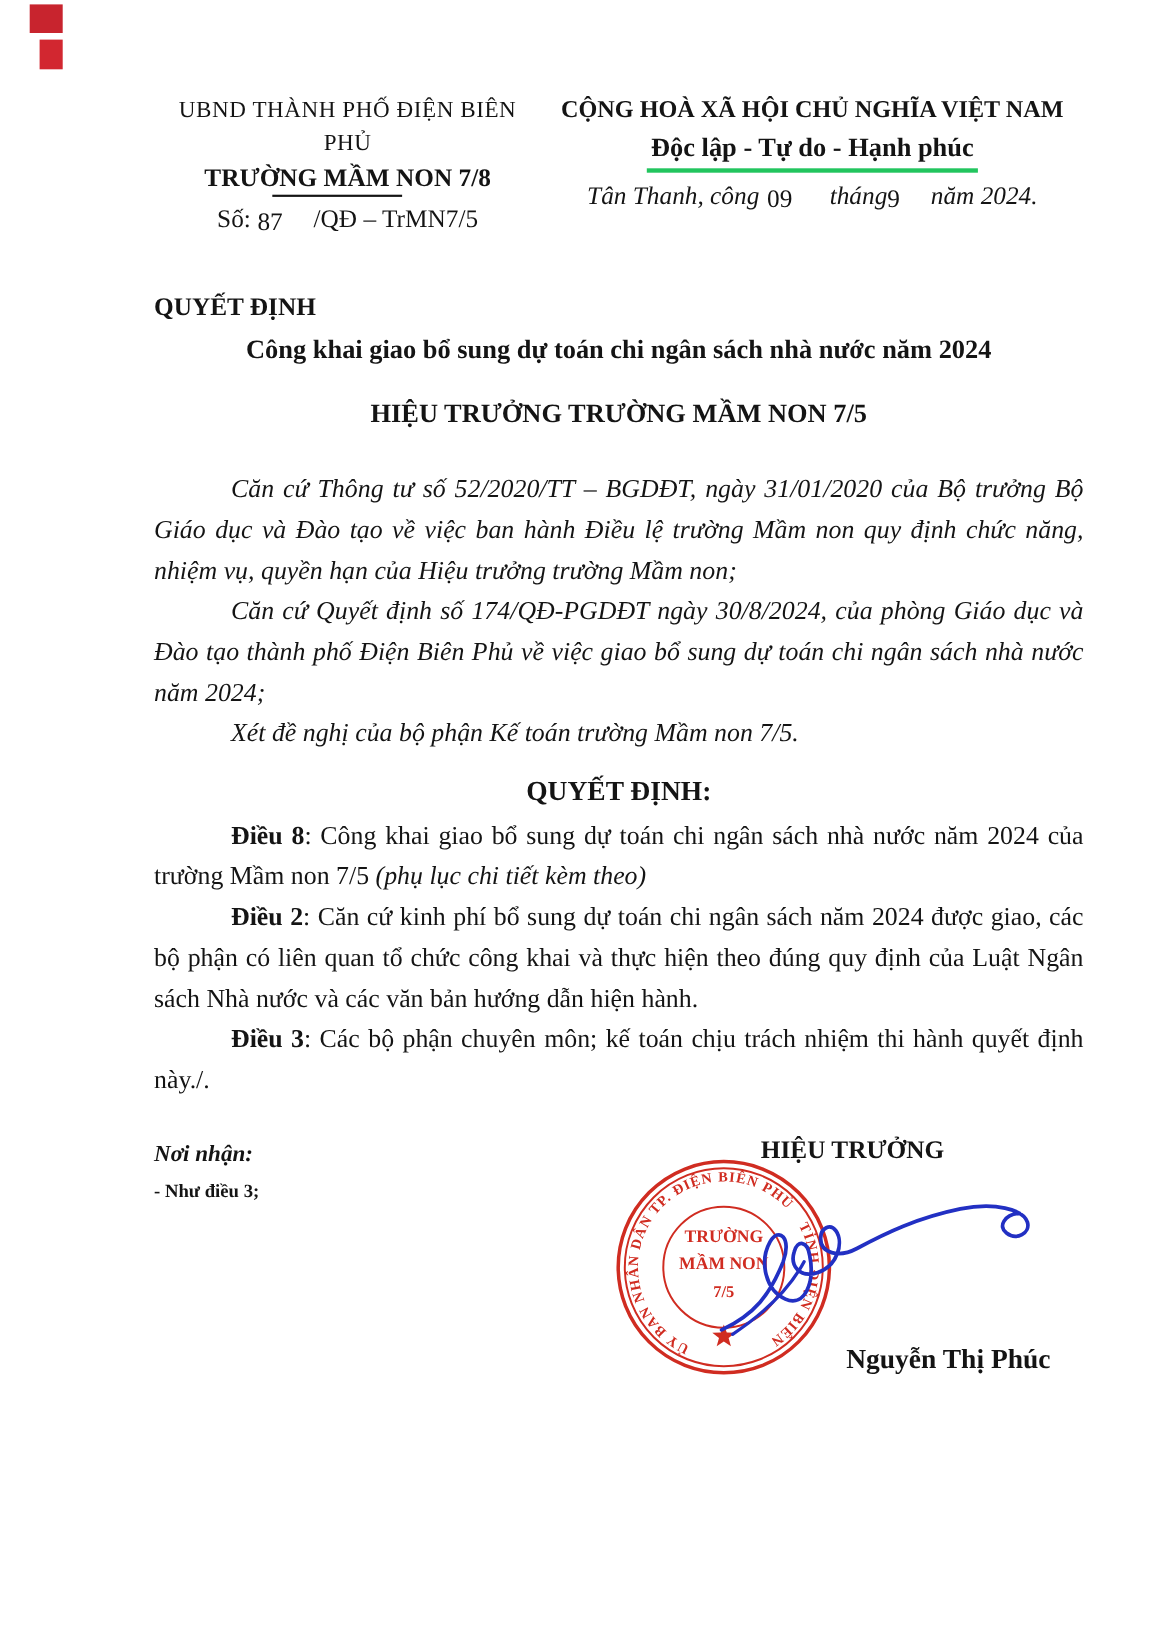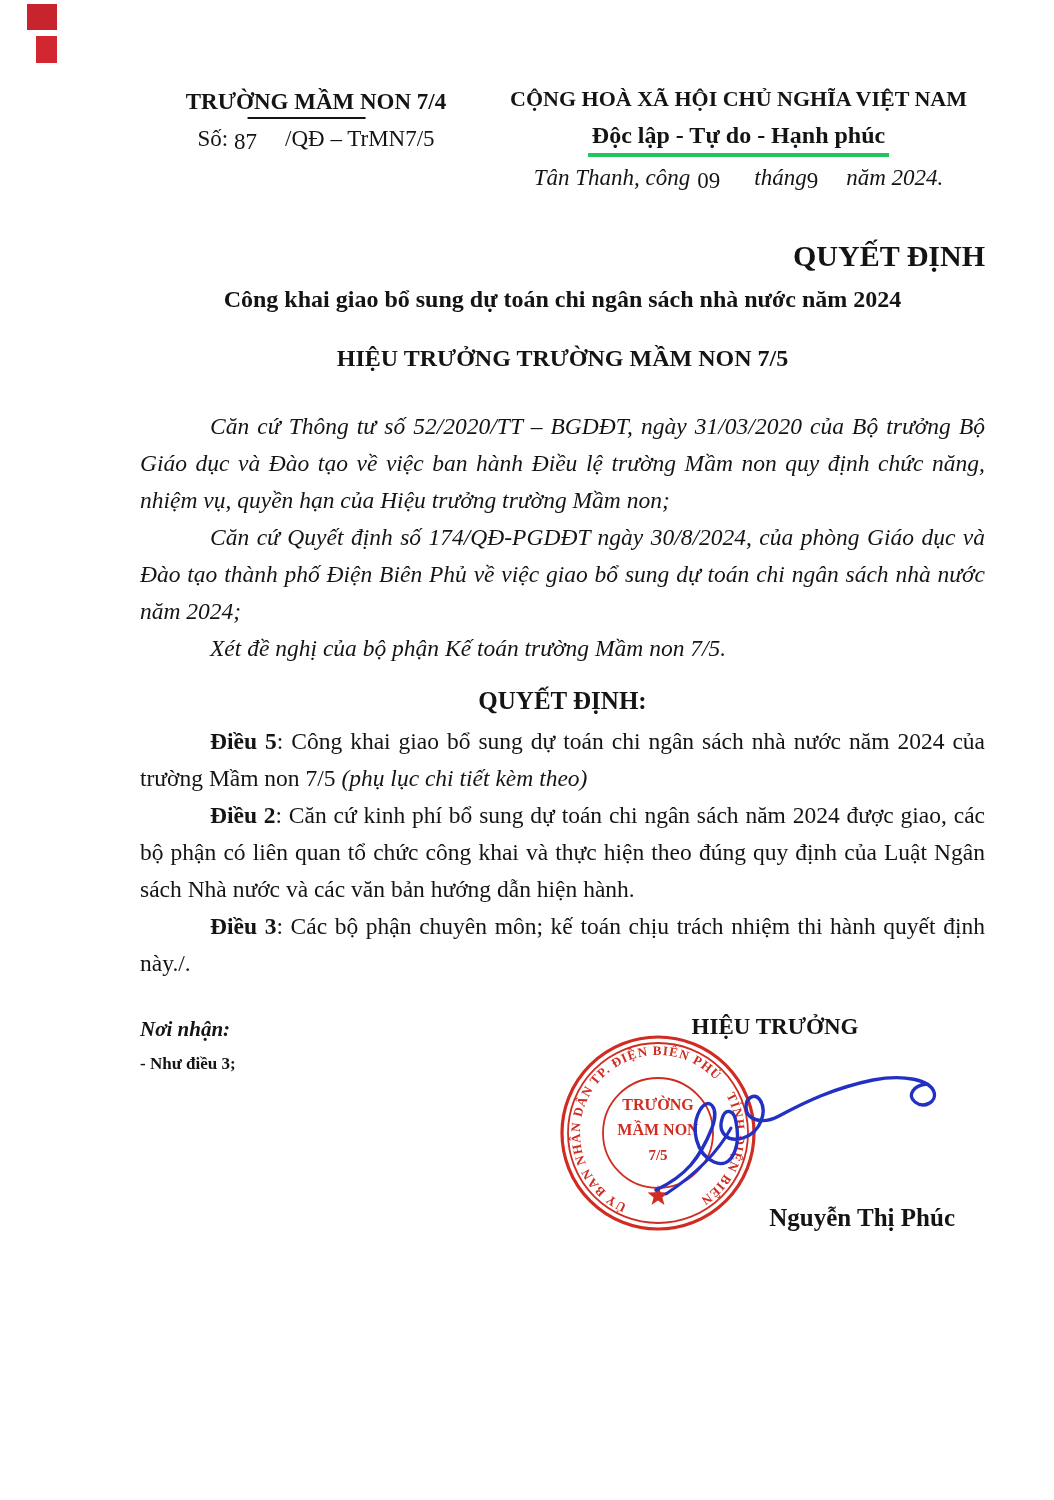--- a/index.html
+++ b/index.html
@@ -28,21 +28,21 @@
   .num-fill{font-style:normal;display:inline-block;transform:translateY(3px);}
   .h-left-3 .num-fill{margin:0 28px 0 6px;}
   .h-right-1{font-size:22px;font-weight:bold;line-height:30px;}
   .h-right-2{display:inline-block;font-size:24px;font-weight:bold;line-height:30px;margin-top:6px;padding:0 4px 3px 4px;border-bottom:4px solid #22c55e;}
   .h-right-3{font-size:23px;font-style:italic;margin-top:8px;}
   .h-right-3 .sp1{margin-left:7px;}
   .h-right-3 .sp2{margin-left:34px;}
   .h-right-3 .sp3{margin-left:28px;}
 
   
-  .t-main{font-size:30px;font-weight:bold;text-align:right;margin-top:48px;}
+  .t-main{font-size:23px;font-weight:bold;text-align:left;margin-top:48px;}
   .t-sub{font-size:24px;font-weight:bold;text-align:center;margin-top:13px;}
   .t-auth{font-size:24px;font-weight:bold;text-align:center;margin-top:32px;}
 
   
   .preamble{margin-top:36px;}
   p.pre, p.article{
     margin:0;font-size:23.5px;line-height:37px;
     text-align:justify;text-indent:70px;
   }
   p.pre{font-style:italic;}
@@ -67,22 +67,23 @@
 
 <div class="page">
 
   <div class="corner-mark mark1" style="background: rgb(200, 36, 46);"></div>
   <div class="corner-mark mark2" style="background: rgb(210, 39, 48);"></div>
 
   <div class="content">
 
     <div class="header">
       <div class="h-left">
+        <div class="h-left-1">UBND THÀNH PHỐ ĐIỆN BIÊN PHỦ</div>
         <div class="h-left-2">
-          <span>TRƯỜNG MẦM NON 7/4</span>
+          <span>TRƯỜNG MẦM NON 7/8</span>
           <span class="ul-bar"></span>
         </div>
         <div class="h-left-3">
           <span>Số:</span><span class="num-fill">87</span><span>/QĐ – TrMN7/5</span>
         </div>
       </div>
       <div class="h-right">
         <div class="h-right-1">CỘNG HOÀ XÃ HỘI CHỦ NGHĨA VIỆT NAM</div>
         <div>
           <span class="h-right-2">Độc lập - Tự do - Hạnh phúc</span>
@@ -91,29 +92,29 @@
           <span>Tân Thanh, công</span><span class="num-fill sp1">09</span><span class="sp2">tháng</span><span class="num-fill">9</span><span class="sp3">năm 2024.</span>
         </div>
       </div>
     </div>
 
     <div class="t-main">QUYẾT ĐỊNH</div>
     <div class="t-sub">Công khai giao bổ sung dự toán chi ngân sách nhà nước năm 2024</div>
     <div class="t-auth">HIỆU TRƯỞNG TRƯỜNG MẦM NON 7/5</div>
 
     <div class="preamble">
-      <p class="pre">Căn cứ Thông tư số 52/2020/TT – BGDĐT, ngày 31/03/2020 của Bộ trưởng Bộ Giáo dục và Đào tạo về việc ban hành Điều lệ trường Mầm non quy định chức năng, nhiệm vụ, quyền hạn của Hiệu trưởng trường Mầm non;</p>
+      <p class="pre">Căn cứ Thông tư số 52/2020/TT – BGDĐT, ngày 31/01/2020 của Bộ trưởng Bộ Giáo dục và Đào tạo về việc ban hành Điều lệ trường Mầm non quy định chức năng, nhiệm vụ, quyền hạn của Hiệu trưởng trường Mầm non;</p>
       <p class="pre">Căn cứ Quyết định số 174/QĐ-PGDĐT ngày  30/8/2024, của phòng Giáo dục và Đào tạo thành phố Điện Biên Phủ về việc giao bổ sung dự toán chi ngân sách nhà nước năm 2024;</p>
       <p class="pre">Xét đề nghị của bộ phận Kế toán trường Mầm non 7/5.</p>
     </div>
 
     <div class="d-heading">QUYẾT ĐỊNH:</div>
 
     <div>
-      <p class="article"><span class="b">Điều 5</span><span>: Công khai giao bổ sung dự toán chi ngân sách nhà nước năm 2024 của trường Mầm non 7/5 </span><span class="i">(phụ lục chi tiết kèm theo)</span></p>
+      <p class="article"><span class="b">Điều 8</span><span>: Công khai giao bổ sung dự toán chi ngân sách nhà nước năm 2024 của trường Mầm non 7/5 </span><span class="i">(phụ lục chi tiết kèm theo)</span></p>
       <p class="article"><span class="b">Điều 2</span><span>: Căn cứ kinh phí bổ sung dự toán chi ngân sách năm 2024 được giao, các bộ phận có liên quan tổ chức công khai và thực hiện theo đúng quy định của Luật Ngân sách Nhà nước và các văn bản hướng dẫn hiện hành.</span></p>
       <p class="article"><span class="b">Điều 3</span><span>: Các bộ phận chuyên môn; kế toán chịu trách nhiệm thi hành quyết định này./.</span></p>
     </div>
 
     <div class="footer">
       <div class="recipients">
         <div class="rec-title">Nơi nhận:</div>
         <div class="rec-item">- Như điều 3;</div>
       </div>
 

